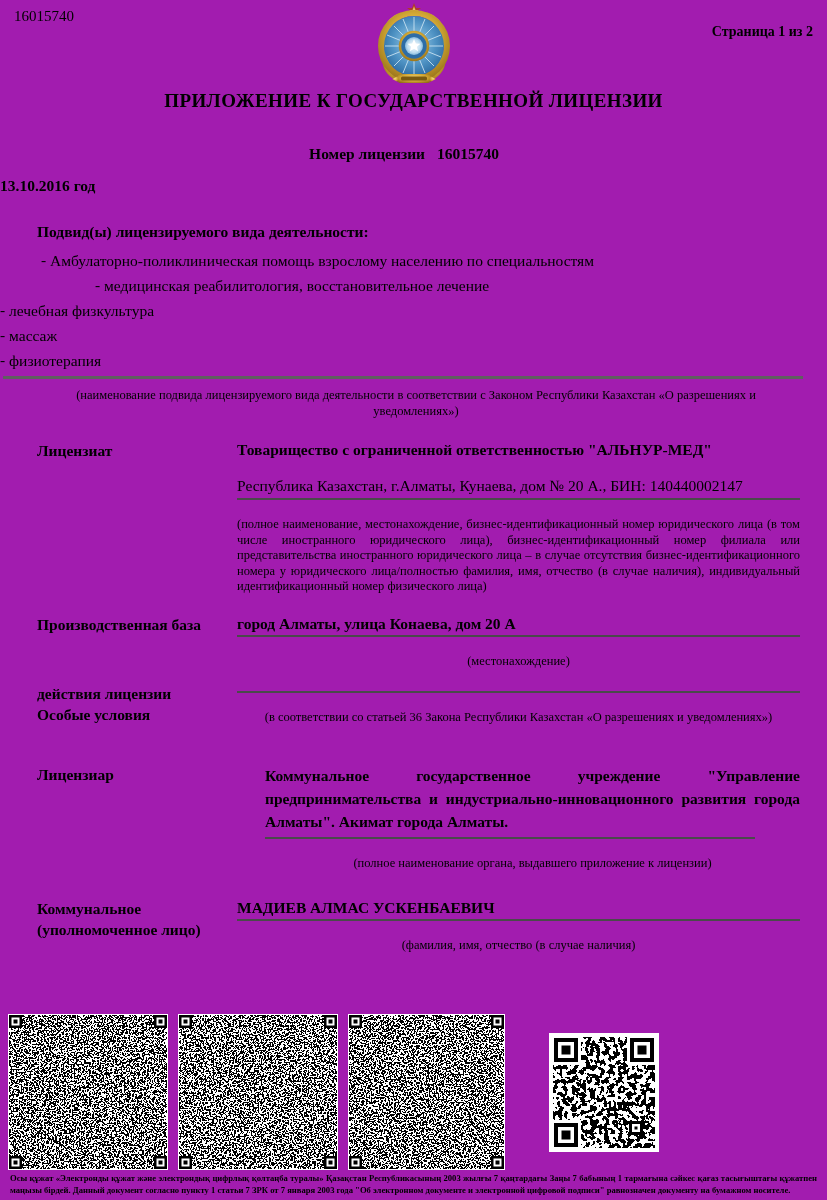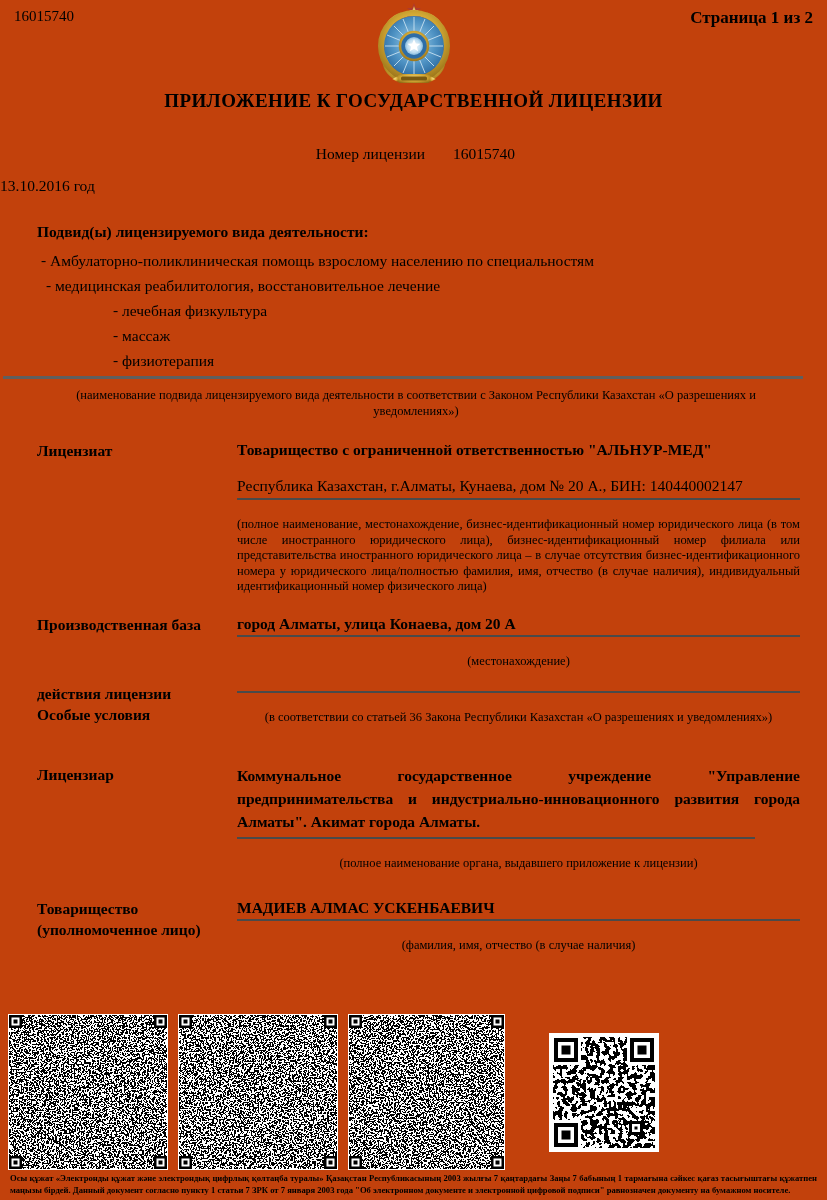--- a/index.html
+++ b/index.html
@@ -1,46 +1,46 @@
 <!DOCTYPE html>
 <html><head>
 <meta charset="utf-8">
 <style>
   html, body { margin: 0; padding: 0; background: #ffffff; }
   body {
     width: 827px; height: 1200px;
     font-family: "Liberation Serif", "DejaVu Serif", serif;
     color: #000;
   }
-  .page { position: relative; width: 827px; height: 1200px; background: #c2410c; overflow: hidden; }
+  .page { position: relative; width: 827px; height: 1200px; background: #a21caf; overflow: hidden; }
 
   
   .hdr-num { position: absolute; top: 8px; left: 14px; font-size: 15px; }
-  .hdr-page { position: absolute; top: 8px; right: 14px; font-size: 17px; font-weight: bold; }
+  .hdr-page { position: absolute; top: 24px; right: 14px; font-size: 14px; font-weight: bold; }
   .emblem-wrap { position: absolute; top: 2px; left: 50%; transform: translateX(-50%); width: 90px; height: 90px; }
 
   
   .content { position: absolute; top: 90px; left: 0; right: 0; }
   .doc-title { text-align: center; font-size: 19px; font-weight: bold; letter-spacing: 0.4px; line-height: 22px; }
 
   .meta { margin-top: 32px; }
-  .meta-row { display: grid; grid-template-columns: 425px 1fr; column-gap: 28px; font-size: 15.5px; font-weight: normal; line-height: 19px; }
+  .meta-row { display: grid; grid-template-columns: 425px 1fr; column-gap: 12px; font-size: 15.5px; font-weight: bold; line-height: 19px; }
   .meta-row + .meta-row { margin-top: 13px; }
   .meta-label { text-align: right; }
   .meta-value { text-align: left; }
 
   .sub-heading { margin-top: 28px; padding-left: 37px; font-size: 15.5px; font-weight: bold; }
 
   .sub-list { margin-top: 7px; }
   .sub-item { font-size: 15.5px; line-height: 25px; }
   .sub-item .item-text::before { content: "- "; position: relative; top: -1px; }
   .lvl-0 { padding-left: 41px; }
   .lvl-1 { padding-left: 65px; }
-  .lvl-2 { padding-left: 46px; }
-  .lvl-3 { padding-left: 113px; }
+  .lvl-2 { padding-left: 95px; }
+  .lvl-3 { }
 
   .full-rule { margin: 3px 24px 0 3px; border-top: 3px solid #5f5f5f; }
   .sub-note { margin-top: 8px; padding: 0 32px 0 37px; font-size: 12.5px; line-height: 16px; text-align: center; }
 
   .field { display: grid; grid-template-columns: 200px 1fr; padding: 0 27px 0 37px; }
   .field-label { font-size: 15.5px; font-weight: bold; line-height: 21px; }
   .field-value-bold { font-size: 15.5px; font-weight: bold; line-height: 20px; }
   .field-value-reg { font-size: 15.5px; line-height: 20px; }
   .note-rule { border-top: 2px solid #4a4a4a; }
   .note-text { font-size: 12.5px; line-height: 15.5px; padding-top: 17px; }
@@ -50,21 +50,21 @@
   .f-licensee { margin-top: 21px; }
   .f-licensee .addr { margin-top: 16px; }
   .f-licensee .note-rule { margin-top: 2px; }
 
   .f-prod { margin-top: 19px; }
   .f-prod .note-rule { margin-top: 1px; }
 
   .f-special { margin-top: 14px; }
   .f-special .note-rule { margin-top: 8px; }
 
-  .f-licensor { margin-top: 38px; }
+  .f-licensor { margin-top: 38px; gap: 28px; }
   .f-licensor .field-value-bold { line-height: 23px; text-align: justify; }
   .f-licensor .note-rule { margin-top: 4px; margin-right: 45px; }
 
   .f-head { margin-top: 27px; }
   .f-head .note-rule { margin-top: 1px; }
 
   
   .codes-row { position: absolute; top: 1014px; left: 8px; display: flex; }
   .dm-block { width: 160px; height: 156px; margin-right: 10px; background: #fff; }
   .dm-block.last { width: 157px; }
@@ -246,21 +246,21 @@
       <div class="field-label">Лицензиар</div>
       <div>
         <div class="field-value-bold">Коммунальное государственное учреждение "Управление предпринимательства и индустриально-инновационного развития города Алматы". Акимат города Алматы.</div>
         <div class="note-rule"></div>
         <div class="note-text cent">(полное наименование органа, выдавшего приложение к лицензии)</div>
       </div>
     </div>
 
     <div class="field f-head">
       <div class="field-label">
-        <div>Товарищество</div>
+        <div>Коммунальное</div>
         <div>(уполномоченное лицо)</div>
       </div>
       <div>
         <div class="field-value-bold">МАДИЕВ АЛМАС УСКЕНБАЕВИЧ</div>
         <div class="note-rule"></div>
         <div class="note-text cent">(фамилия, имя, отчество (в случае наличия)</div>
       </div>
     </div>
 
   </div>

